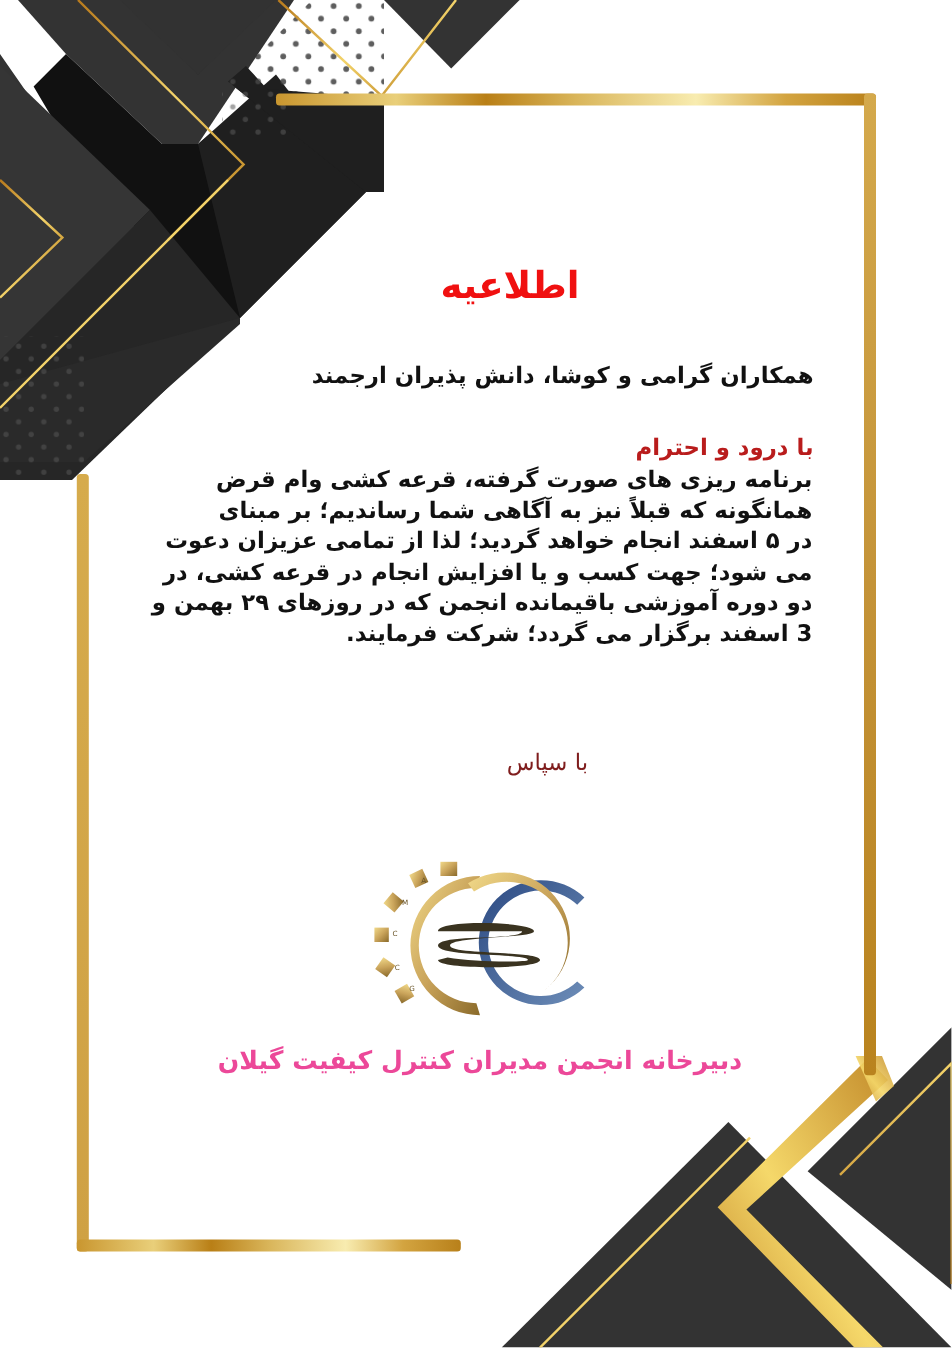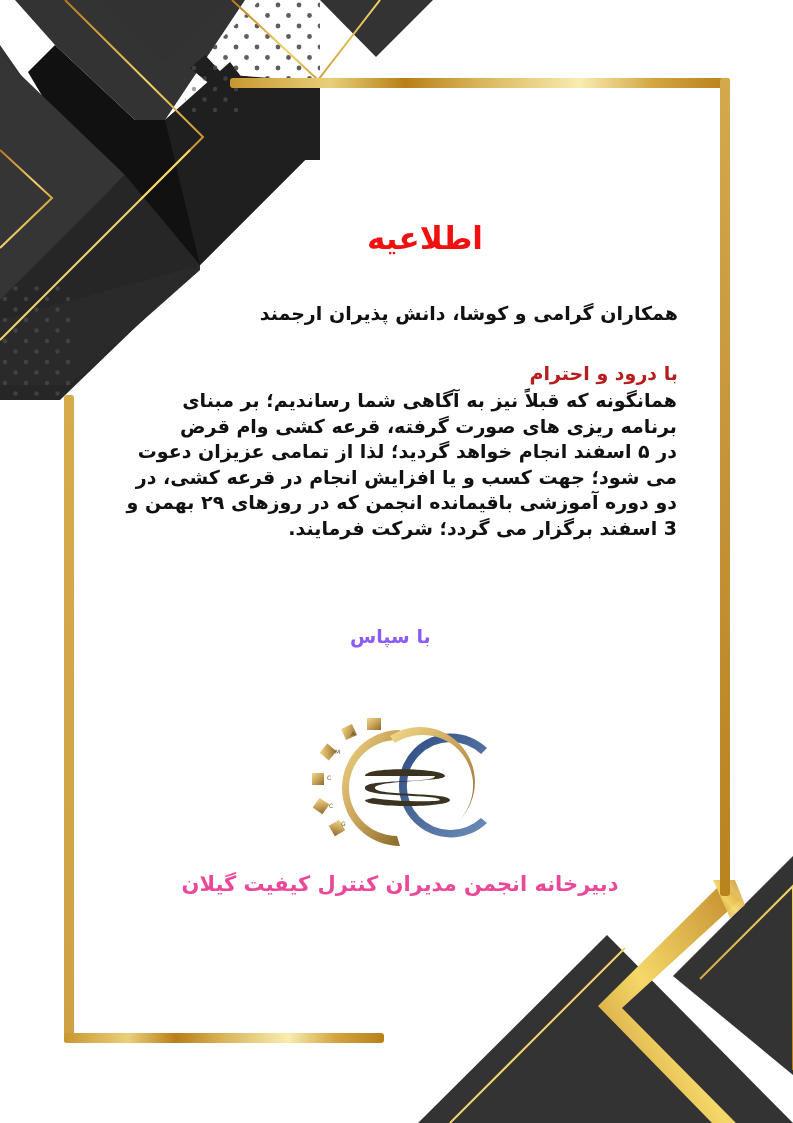--- a/index.html
+++ b/index.html
@@ -6,21 +6,21 @@
     body { width:793px; height:1123px; position:relative; overflow:hidden; background:#ffffff; font-family:"DejaVu Sans", sans-serif; }
     .deco { position:absolute; left:0; top:0; width:793px; height:1123px; }
     .frame-h { position:absolute; height:10px; border-radius:3px;
       background:linear-gradient(90deg,#c9962f 0%,#e9cf7a 20%,#b97f16 35%,#d9b55a 50%,#f8ecb0 70%,#d3a440 85%,#b8801a 100%); }
     .frame-v { position:absolute; width:10px; border-radius:3px;
       background:linear-gradient(180deg,#d4a94c 0%,#c49338 50%,#b9831e 100%); }
     .title { position:absolute; left:300px; top:200px; width:250px; text-align:center; color:#f01010; font-size:31px; font-weight:bold; direction:rtl;margin-top:20px; }
     .salutation { position:absolute; right:115px; top:302px; font-size:19px; font-weight:bold; direction:rtl; color:#111; white-space:nowrap;text-align:center; }
     .greeting { position:absolute; right:115px; top:362px; font-size:19px; font-weight:bold; direction:rtl; color:#b91c1c; white-space:nowrap; }
     .body-text { position:absolute; left:115px; width:562px; top:388px; font-size:19px; font-weight:bold; line-height:25.5px; direction:rtl; text-align:justify; text-align-last:right; color:#111; }
-    .thanks { position:absolute; left:350px; top:625px; width:140px; text-align:left; font-size:19px; font-weight:bold; direction:rtl; color:#8b5cf6; }
+    .thanks { position:absolute; left:350px; top:625px; width:140px; text-align:right; font-size:19px; font-weight:normal; direction:rtl; color:#7f1d1d; }
     .logo { position:absolute; left:305px; top:718px; width:190px; height:130px; }
     .signature { position:absolute; left:180px; top:872px; width:440px; text-align:center; font-size:21px; font-weight:bold; direction:rtl; color:#ec4899; white-space:nowrap; }
   </style>
 </head>
 <body>
 
 <svg class="deco" viewBox="0 0 793 1123" xmlns="http://www.w3.org/2000/svg">
   <defs>
     <linearGradient id="gold" x1="0" y1="0" x2="1" y2="1">
       <stop offset="0" stop-color="#b87a1c"></stop>
@@ -90,22 +90,22 @@
 <div class="frame-v" style="left:64px; top:395px; height:648px; background:linear-gradient(180deg,#d6ab4c,#cfa144);"></div>
 <div class="frame-h" style="left:64px; top:1033px; width:320px;"></div>
 
 <div class="title">اطلاعیه</div>
 
 <div class="salutation">همکاران گرامی و کوشا، دانش پذیران ارجمند</div>
 
 <div class="greeting">با درود و احترام</div>
 
 <div class="body-text">
+  <div>برنامه ریزی های صورت گرفته، قرعه کشی وام قرض</div>
   <div>همانگونه که قبلاً نیز به آگاهی شما رساندیم؛ بر مبنای</div>
-  <div>برنامه ریزی های صورت گرفته، قرعه کشی وام قرض</div>
   <div>در ۵ اسفند انجام خواهد گردید؛ لذا از تمامی عزیزان دعوت</div>
   <div>می شود؛ جهت کسب و یا افزایش انجام در قرعه کشی، در</div>
   <div>دو دوره آموزشی باقیمانده انجمن که در روزهای ۲۹ بهمن و</div>
   <div>3 اسفند برگزار می گردد؛ شرکت فرمایند.</div>
 </div>
 
 <div class="thanks">با سپاس</div>
 
 <svg class="logo" viewBox="0 0 190 130" xmlns="http://www.w3.org/2000/svg">
   <defs>

